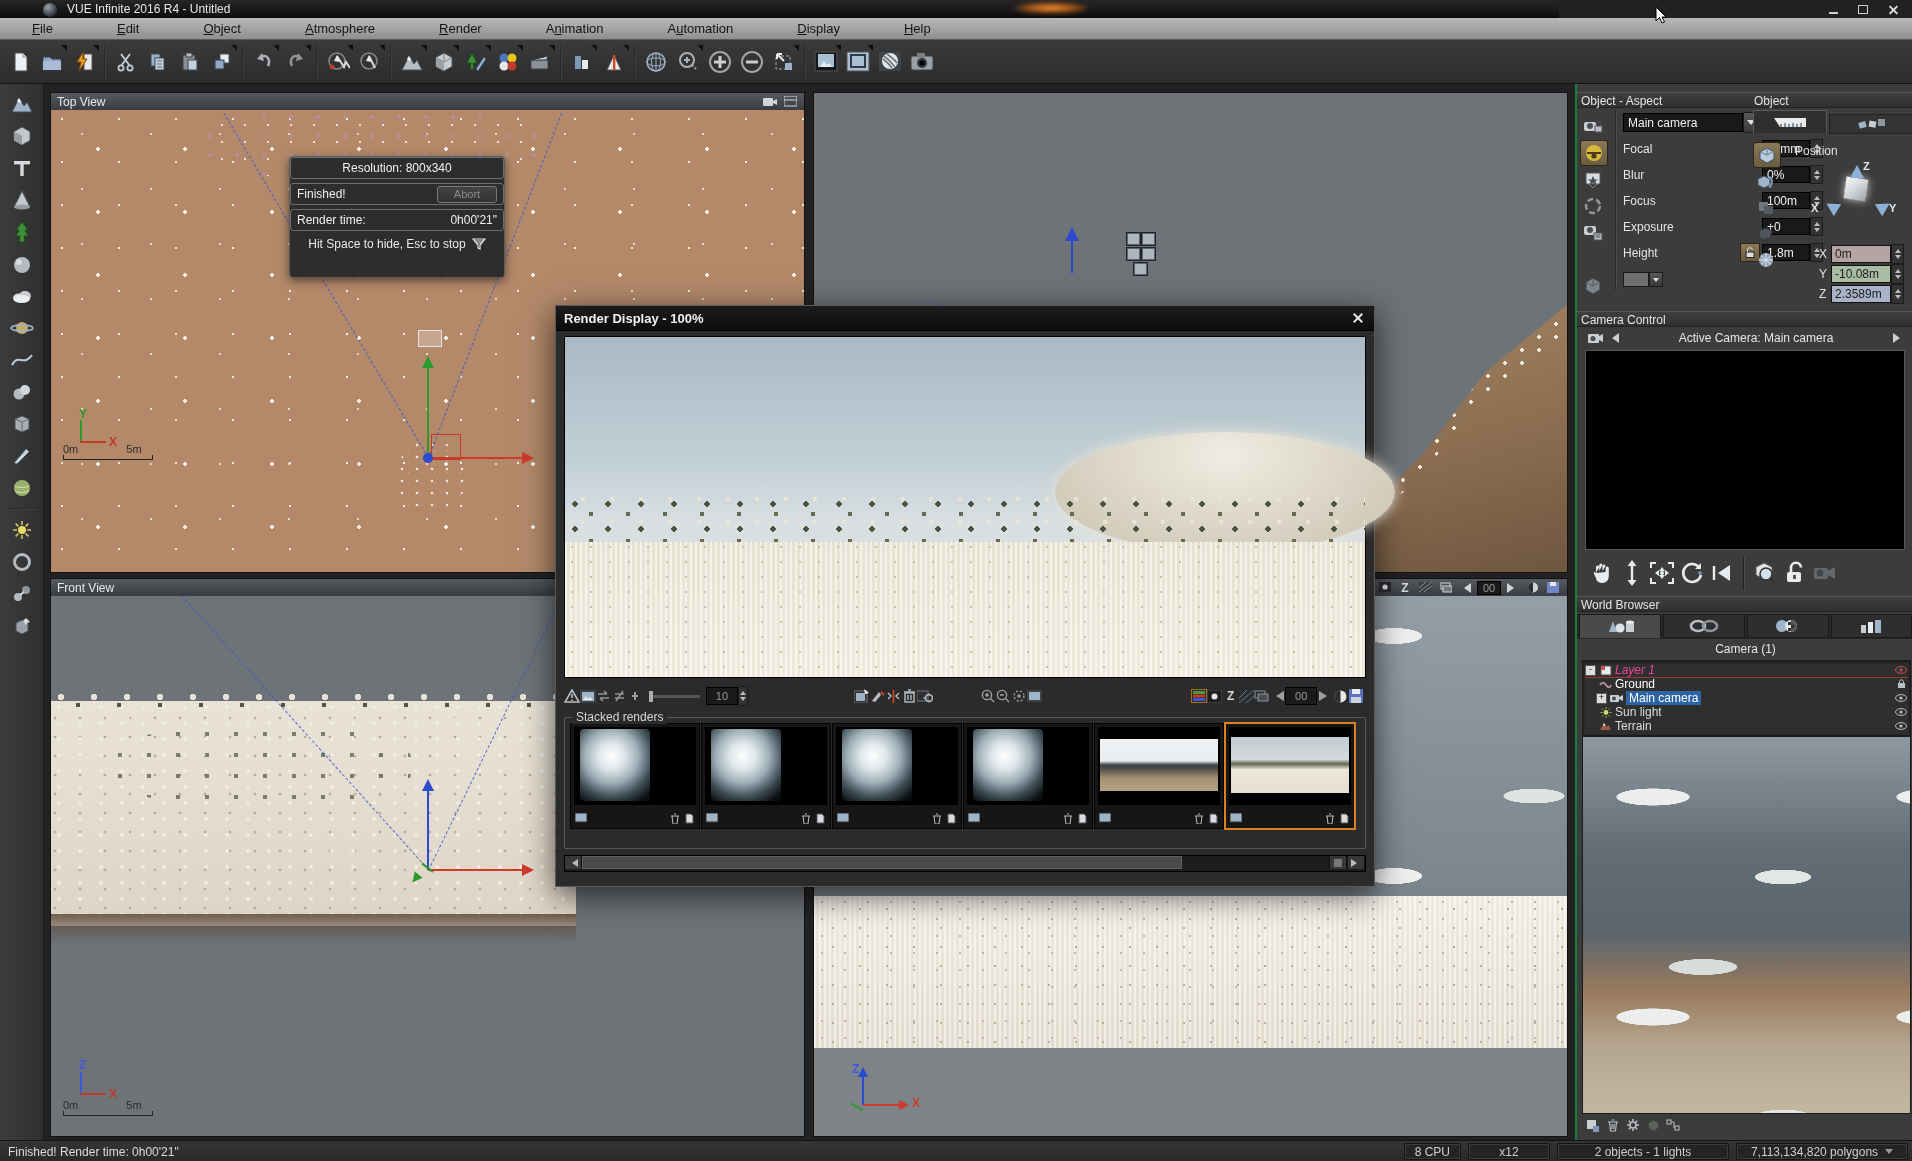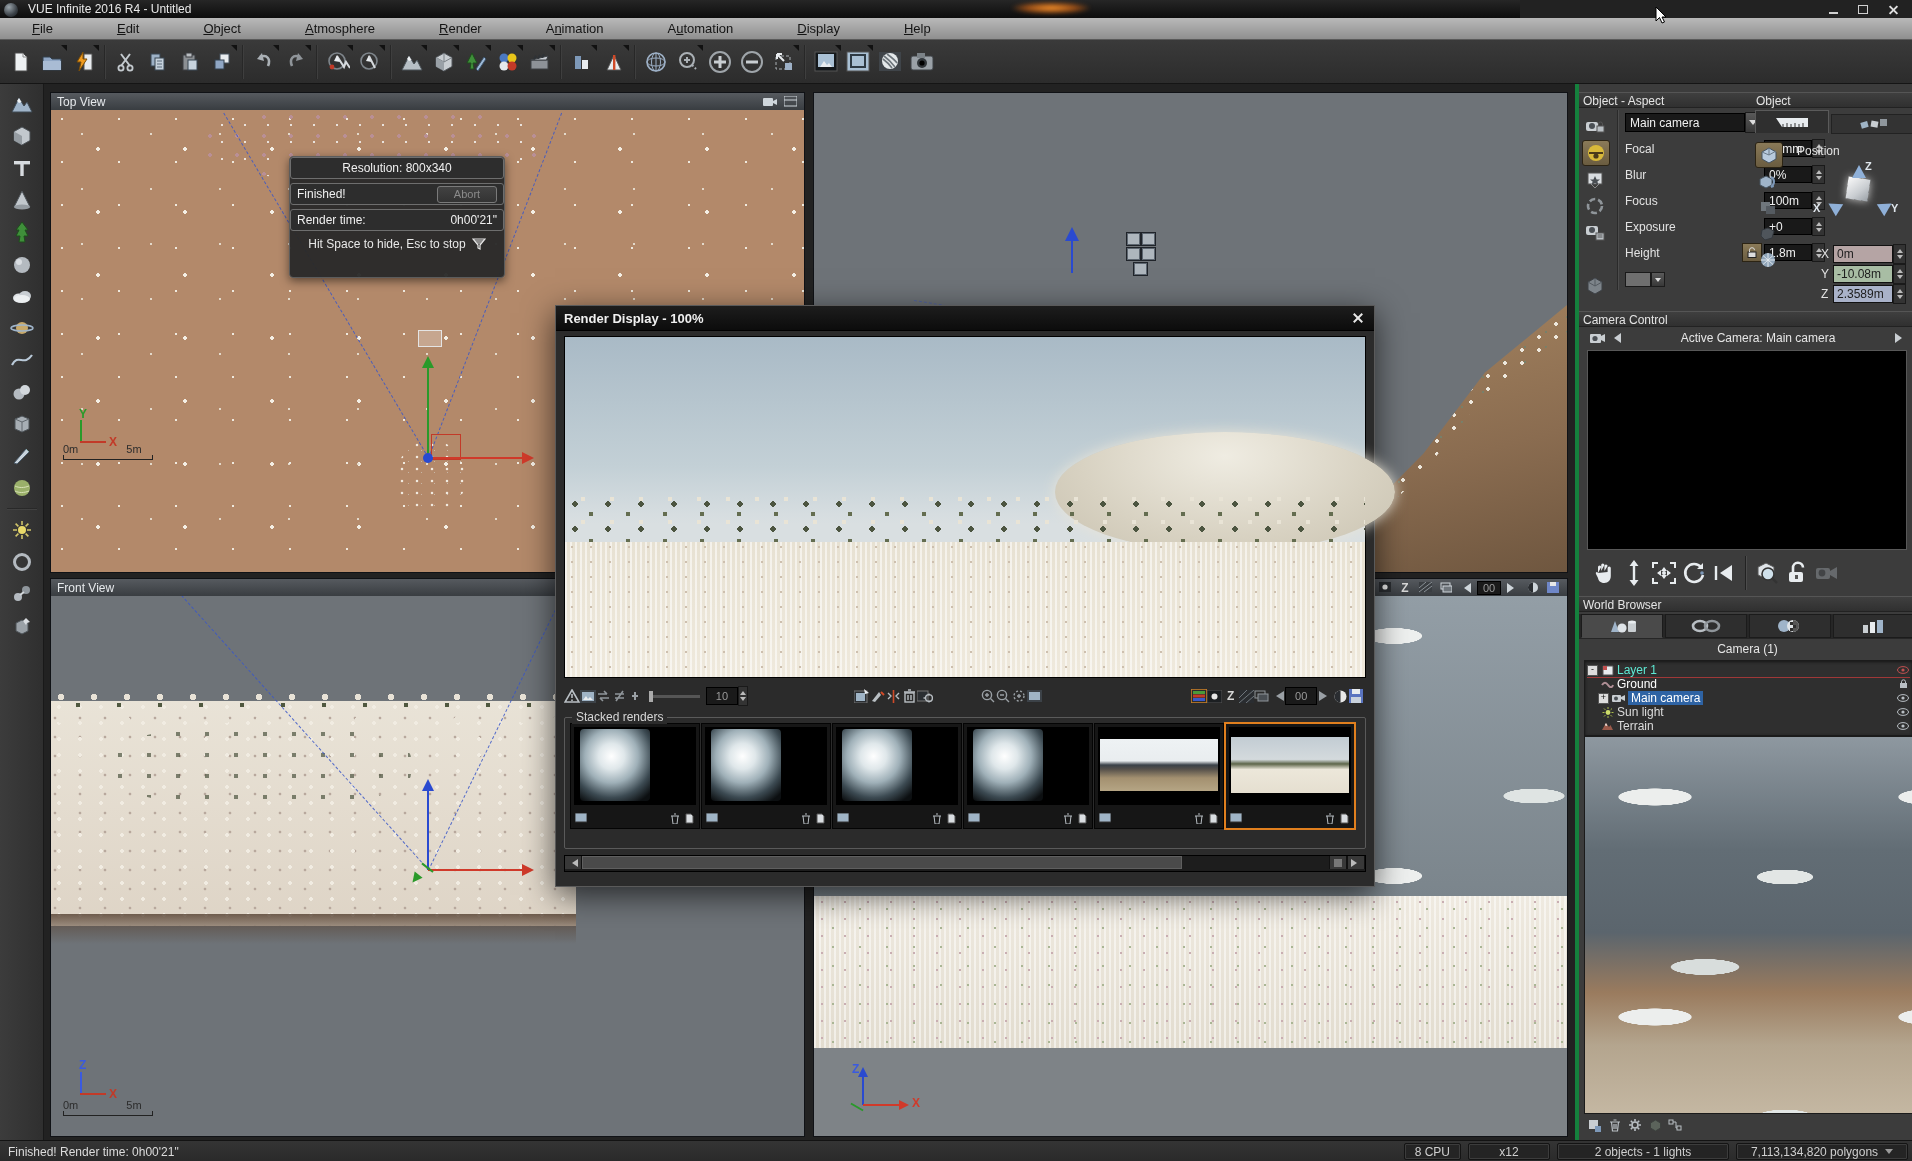--- a/index.html
+++ b/index.html
@@ -4,21 +4,21 @@
 <style>
   html,body{margin:0;padding:0;background:#222;}
   body{width:1912px;height:1161px;position:relative;overflow:hidden;
        font-family:"Liberation Sans","DejaVu Sans",sans-serif;color:#ddd;
        -webkit-font-smoothing:antialiased;}
   .abs{position:absolute;}
   .row{display:flex;align-items:center;}
 
   
   #titlebar{left:0;top:0;width:1520px;height:18px;
-    background:linear-gradient(#262626,#0d0d0d);border-bottom:1px solid #000;}
+    background:linear-gradient(#262626,#0d0d0d);border-bottom:1px solid #000;padding-left:39px;}
   #titlebar .title{font-size:12px;color:#e8e8e8;line-height:18px;margin-left:6px;}
   .logo{width:14px;height:14px;border-radius:50%;margin:2px 4px 0 4px;
     background:radial-gradient(circle at 35% 30%,#9aa4ab,#3a4046 60%,#14181b);}
   .winbtn{width:24px;height:13px;margin:2px 3px;display:flex;align-items:center;justify-content:center;}
   .winbtn .bar{width:9px;height:2px;background:#cfcfcf;}
   .winbtn .box{width:8px;height:7px;border:1.5px solid #cfcfcf;}
   .winbtn .x1,.winbtn .x2{position:absolute;width:11px;height:2px;background:#e0e0e0;}
   .winbtn .x1{transform:rotate(45deg);} .winbtn .x2{transform:rotate(-45deg);}
   #glow{left:1012px;top:2px;width:78px;height:12px;border-radius:50%;
     background:radial-gradient(ellipse,#ff9a2e 0%,rgba(255,120,20,.55) 45%,rgba(0,0,0,0) 75%);filter:blur(2px);}
@@ -185,21 +185,21 @@
   .land6{position:absolute;left:2px;top:10px;right:2px;height:56px;
     background:linear-gradient(#c2ccd3 0%,#d4dadd 40%,#5d6549 48%,#ece7da 58%,#e5dfd0 100%);}
   .cellicons{position:absolute;left:2px;bottom:2px;right:2px;height:16px;display:flex;align-items:center;}
   .cellicons .sp{flex:1;}
   .mini{width:15px;height:14px;display:flex;align-items:center;justify-content:center;}
   #rd-scroll{position:absolute;left:8px;top:549px;width:800px;height:15px;background:#1d1d1d;border:1px solid #000;display:flex;}
   .scrbtn{width:16px;height:13px;background:#383838;border-right:1px solid #111;display:flex;align-items:center;justify-content:center;}
   .scrthumb{height:13px;background:#4a4a4a;border:1px solid #5f5f5f;box-sizing:border-box;}
 
   
-  #rightpanel{left:1575px;top:84px;width:337px;height:1056px;background:#3c3c3c;border-left:4px solid #15803d;box-sizing:border-box;}
+  #rightpanel{left:1575px;top:84px;width:337px;height:1056px;background:#3c3c3c;border-left:2px solid #15803d;box-sizing:border-box;}
   .sechead{position:absolute;left:0;width:100%;height:16px;background:linear-gradient(#3f3f3f,#303030);
     border-top:1px solid #555;border-bottom:1px solid #222;font-size:12px;color:#e4e4e4;line-height:16px;padding-left:4px;box-sizing:border-box;}
   .fbox{background:#191919;border:1px solid #000;color:#f0f0f0;font-size:12px;
     display:flex;align-items:center;padding:0 4px;box-sizing:border-box;height:17px;}
   .flabel{font-size:12px;color:#e2e2e2;}
   .ddbtn{width:16px;height:17px;background:linear-gradient(#5a5a5a,#383838);border:1px solid #1c1c1c;
     display:flex;align-items:center;justify-content:center;box-sizing:border-box;}
   .ddbtn .car{border:4px solid transparent;border-top:5px solid #ddd;margin-top:4px;}
   .palico{width:26px;height:24px;display:flex;align-items:center;justify-content:center;border-radius:3px;margin:2px 0;}
   .palico.sel{background:linear-gradient(#8a7a58,#6a5c40);border:1px solid #2c2414;}
@@ -1373,21 +1373,21 @@
   <div class="abs" style="left:0;top:558px;width:337px;text-align:center;font-size:12px;color:#e6e6e6;">Camera (1)</div>
   <div class="treebox" style="left:5px;top:576px;width:327px;height:74px;">
     <div class="trow" style="top:2px;border-bottom:1px solid #a03838;">
       <span class="expander">-</span>
       <span class="tico">
           <svg width="12" height="11">
             <path d="M1 1h10v9H1z" fill="#e8ecef" stroke="#555"></path>
             <path d="M1 1h4v4H1z" fill="#c05050"></path>
           </svg>
         </span>
-      <span style="color:#5eead4;">Layer 1</span>
+      <span style="color:#ec4899;font-style:italic;">Layer 1</span>
       <span class="eyecol">
           <svg width="12" height="8">
             <ellipse cx="6" cy="4" rx="5.5" ry="3.4" fill="none" stroke="#c05050"></ellipse>
             <circle cx="6" cy="4" r="1.6" fill="#c05050"></circle>
           </svg>
         </span>
     </div>
     <div class="trow" style="top:16px;padding-left:14px;">
       <span class="tico">
           <svg width="13" height="7">

